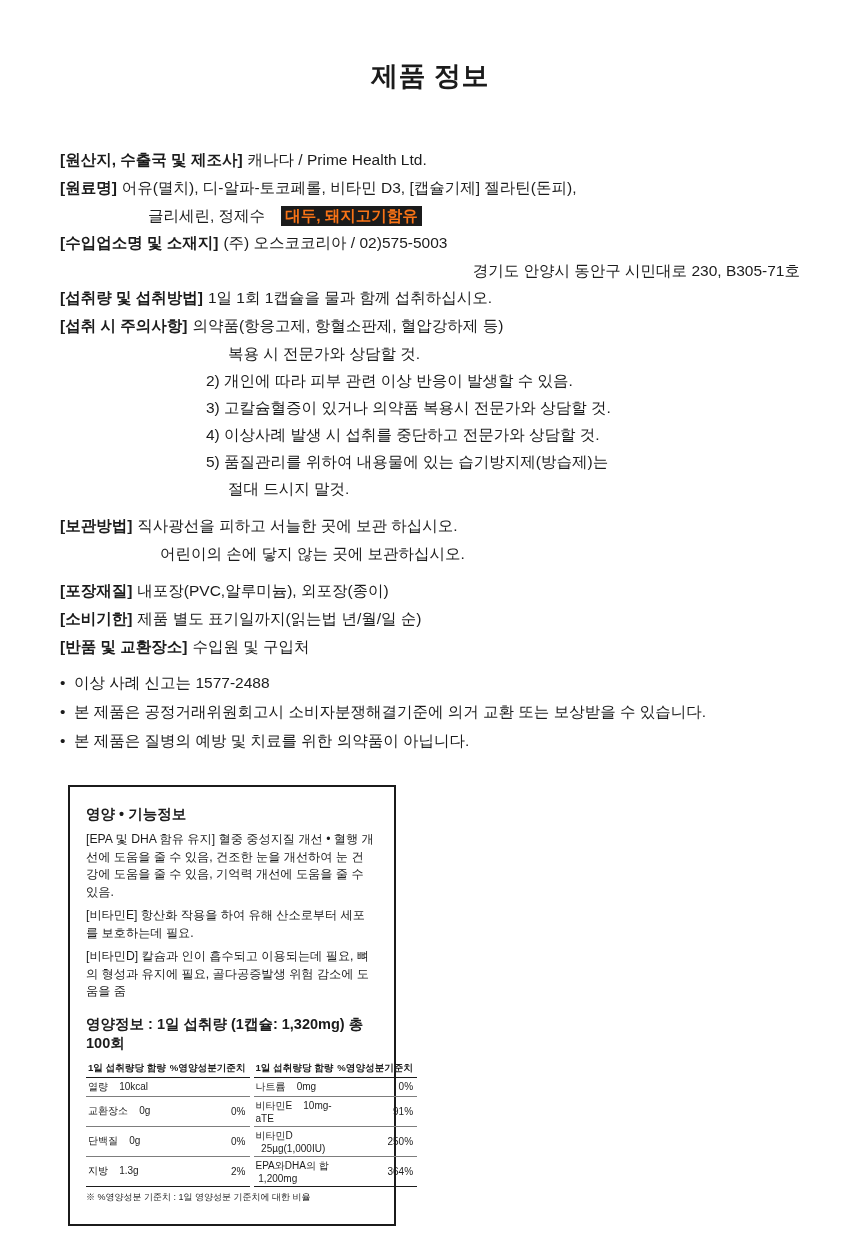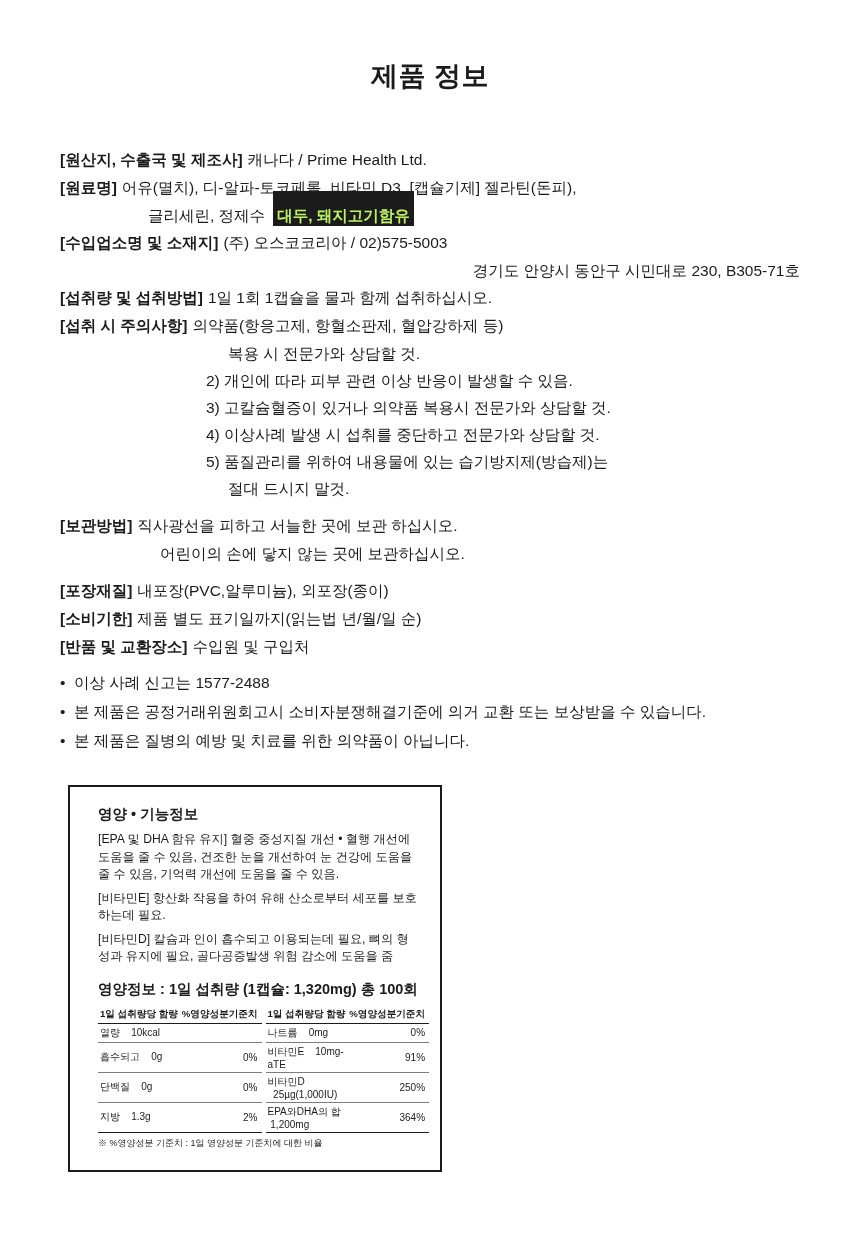--- a/index.html
+++ b/index.html
@@ -64,46 +64,46 @@
     font-size: 15.5px;
     line-height: 27px;
     padding-left: 146px;
   }
   .sub-list .sub-cont {
     padding-left: 22px;
   }
 
   .highlight {
     background: #1b1b1b;
-    color: #bef264;
-    font-weight: bold;
-    padding: 16px 4px 2px 4px;
-    margin-left: 8px;
+    color: #f97316;
+    font-weight: bold;
+    padding: 1px 4px 2px 4px;
+    margin-left: 16px;
   }
 
   .bullets {
     margin-top: 8px;
     font-size: 15.5px;
     line-height: 29px;
   }
   .bullets .b {
     display: flex;
     align-items: flex-start;
   }
   .bullets .dot {
     flex: 0 0 auto;
     width: 14px;
   }
 
   
   .panel {
     margin: 30px 0 0 8px;
-    width: 374px;
+    width: 328px;
     border: 2px solid #1b1b1b;
-    padding: 18px 20px 20px 28px;
+    padding: 18px 20px 20px 16px;
   }
   .panel h2 {
     font-size: 14.5px;
     font-weight: bold;
     margin: 0 0 7px 0;
   }
   .func {
     font-size: 12.2px;
     line-height: 17.5px;
     margin-bottom: 6px;
@@ -263,21 +263,21 @@
         <td class="midgap"></td>
         <td>
           <span class="nm">나트륨</span>
           &nbsp;&nbsp;&nbsp;<span>0mg</span>
         </td>
         <td class="pct">0%</td>
       </tr>
 
       <tr class="rowline">
         <td>
-          <span class="nm">흡수되고</span>
+          <span class="nm">교환장소</span>
           &nbsp;&nbsp;&nbsp;<span>0g</span>
         </td>
         <td class="pct">0%</td>
         <td class="midgap"></td>
         <td>
           <span class="nm">비타민E</span>
           &nbsp;&nbsp;&nbsp;<span>10mg-aTE</span>
         </td>
         <td class="pct">91%</td>
       </tr>

